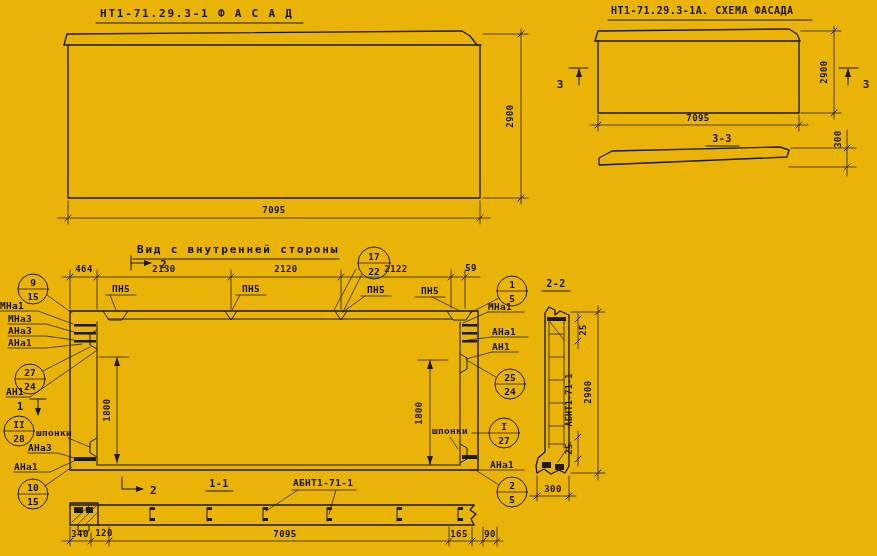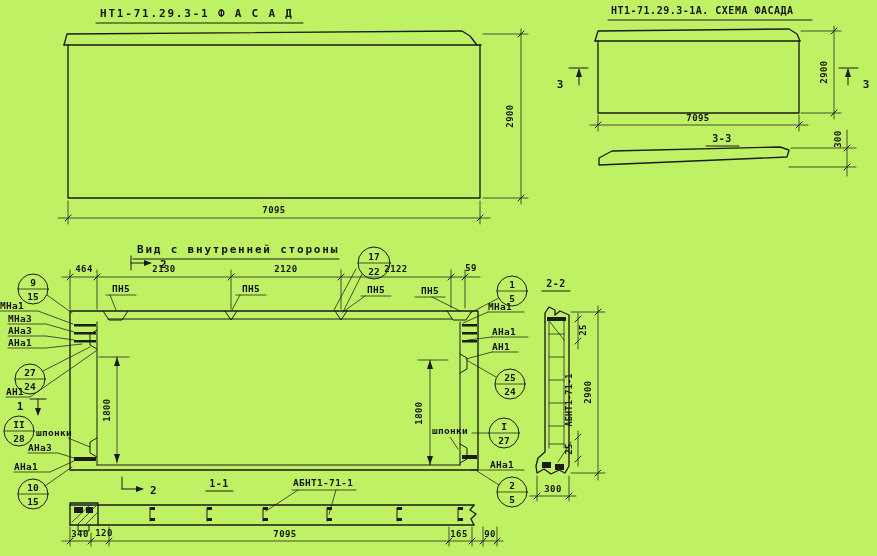--- a/index.html
+++ b/index.html
@@ -1,16 +1,16 @@
 <!DOCTYPE html>
 <html><head>
 <meta charset="utf-8">
 <style>
   html,body { margin:0; padding:0; background:#ffffff; }
-  .stage { position:relative; width:877px; height:556px; background:#bef264; overflow:hidden; }
+  .stage { position:relative; width:877px; height:556px; background:#eab308; overflow:hidden; }
   svg { display:block; }
   .ln   { stroke:#1b1b1b; fill:none; stroke-width:1; stroke-linecap:round; stroke-linejoin:round; }
   .thick{ stroke-width:1.35; }
   .thin { stroke-width:0.75; }
   .fil  { fill:#1b1b1b; stroke:none; }
   text  { fill:#141414; font-family:"DejaVu Sans Mono", monospace; font-weight:700; }
   .t-dim { font-size:9px;   letter-spacing:0.4px; }
   .t-lbl { font-size:9.5px; letter-spacing:0.3px; }
   .t-num { font-size:9.5px; }
   .t-ttl { font-size:11px;  letter-spacing:1.8px; }

